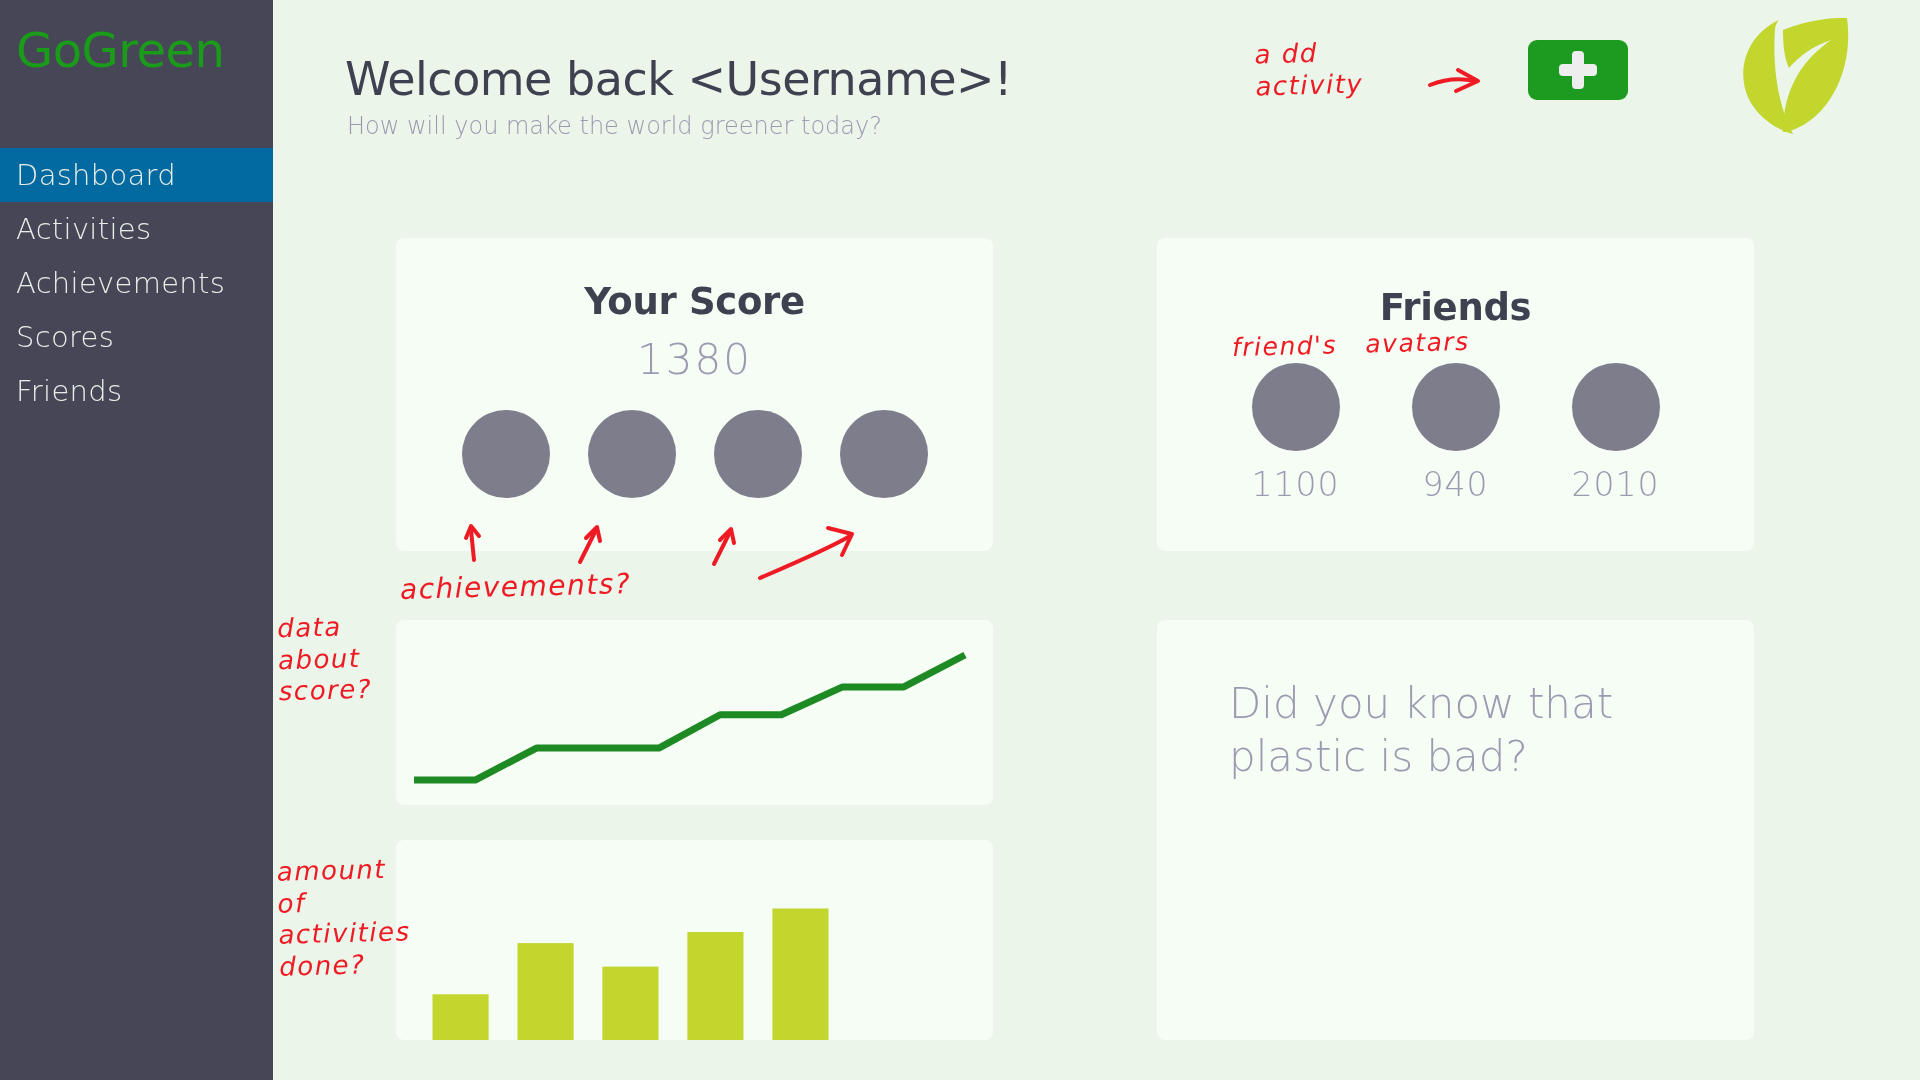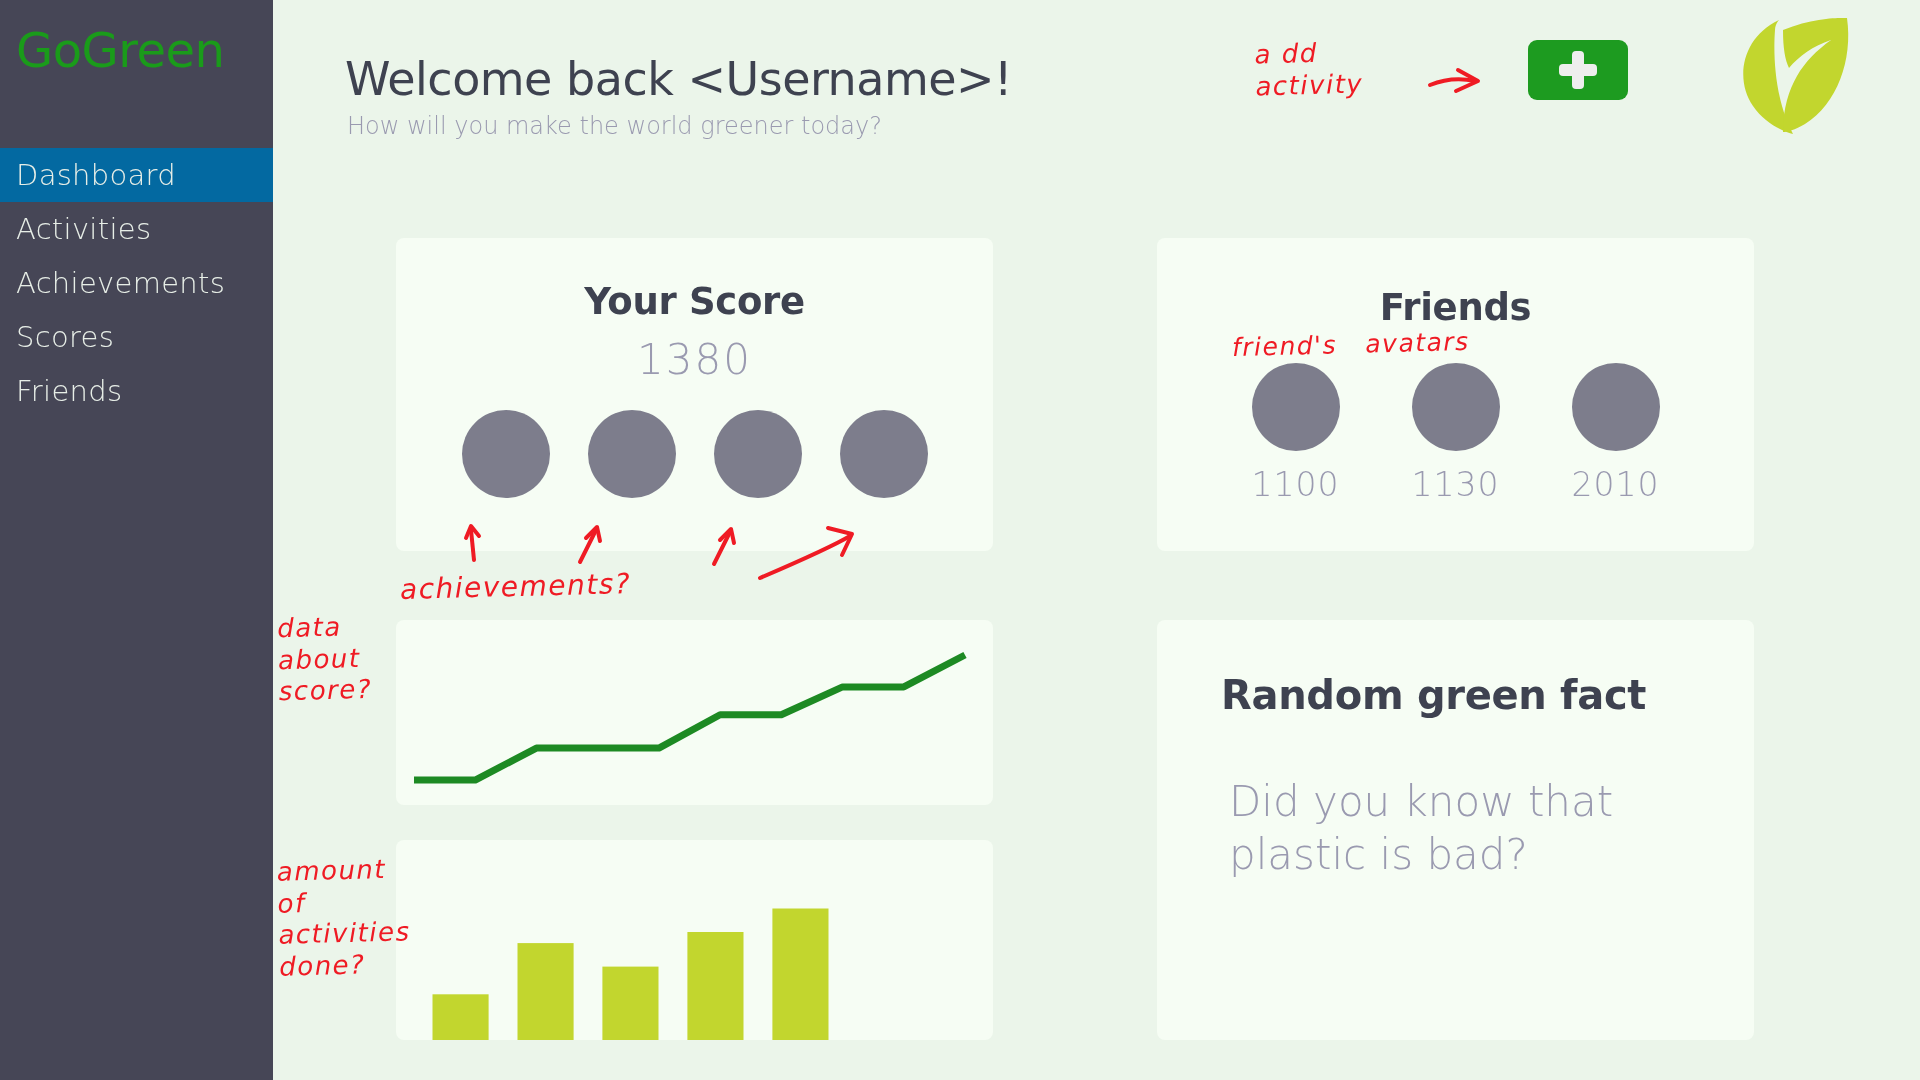--- a/index.html
+++ b/index.html
@@ -191,21 +191,21 @@
 
   <div class="card" id="friends-card">
     <div class="card-title">Friends</div>
     <div class="avatar-row">
       <div class="friend-col">
         <div class="avatar"></div>
         <div class="friend-score">1100</div>
       </div>
       <div class="friend-col">
         <div class="avatar"></div>
-        <div class="friend-score">1130</div>
+        <div class="friend-score">940</div>
       </div>
       <div class="friend-col">
         <div class="avatar"></div>
         <div class="friend-score">2010</div>
       </div>
     </div>
   </div>
 
   <div class="card" id="line-card">
     <svg width="597" height="185" viewBox="0 0 597 185">
@@ -219,21 +219,20 @@
           <rect x="36.5" y="154.3" width="56.1" height="45.7" fill="#c2d62e"></rect>
           <rect x="121.5" y="103.1" width="56.1" height="96.9" fill="#c2d62e"></rect>
           <rect x="206.4" y="126.6" width="56.1" height="73.4" fill="#c2d62e"></rect>
           <rect x="291.4" y="92.0" width="56.1" height="108.0" fill="#c2d62e"></rect>
           <rect x="376.4" y="68.5" width="56.1" height="131.5" fill="#c2d62e"></rect>
         </g>
     </svg>
   </div>
 
   <div class="card" id="fact-card">
-    <div class="fact-title">Random green fact</div>
     <div class="fact-body">Did you know that plastic is bad?</div>
   </div>
 
   <div class="ann" id="ann-add">a dd
 activity</div>
   <div class="ann" id="ann-avatars">friend's   avatars</div>
   <div class="ann" id="ann-achieve">achievements?</div>
   <div class="ann" id="ann-score-data">data
 about
 score?</div>

